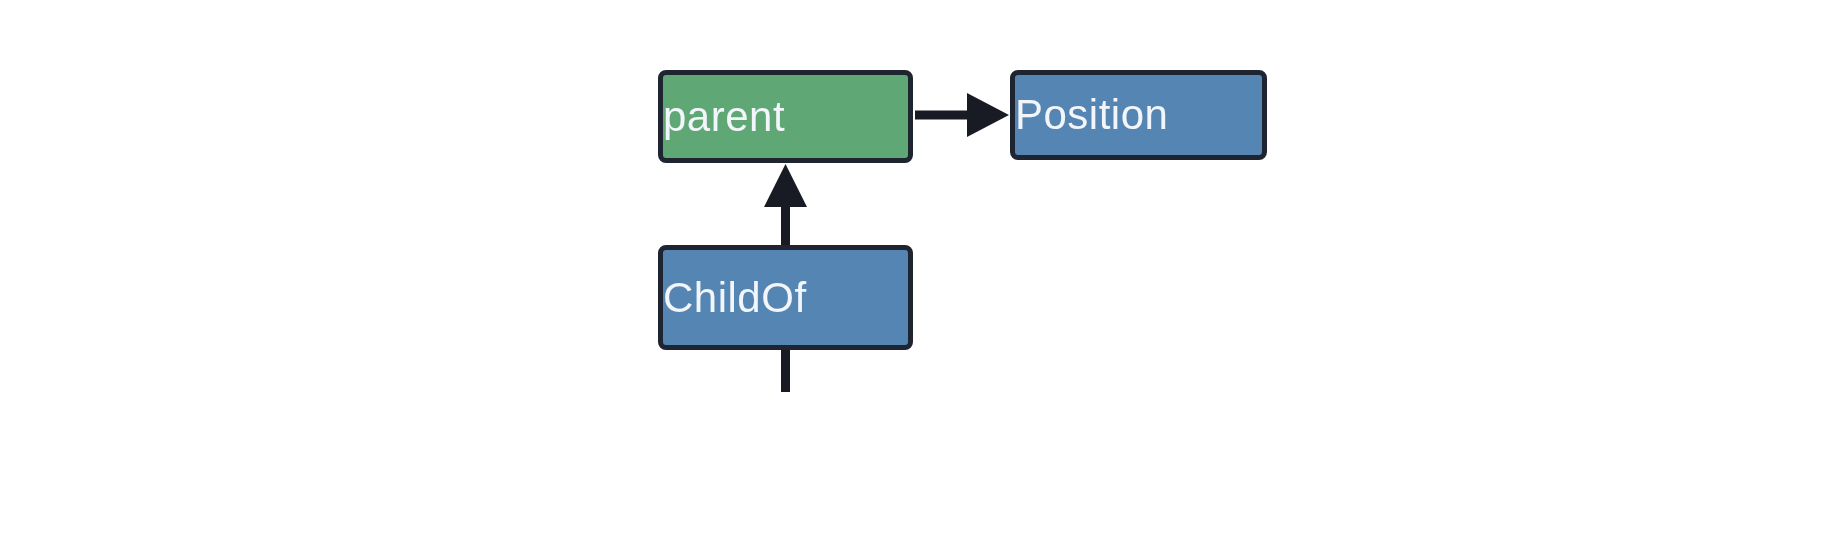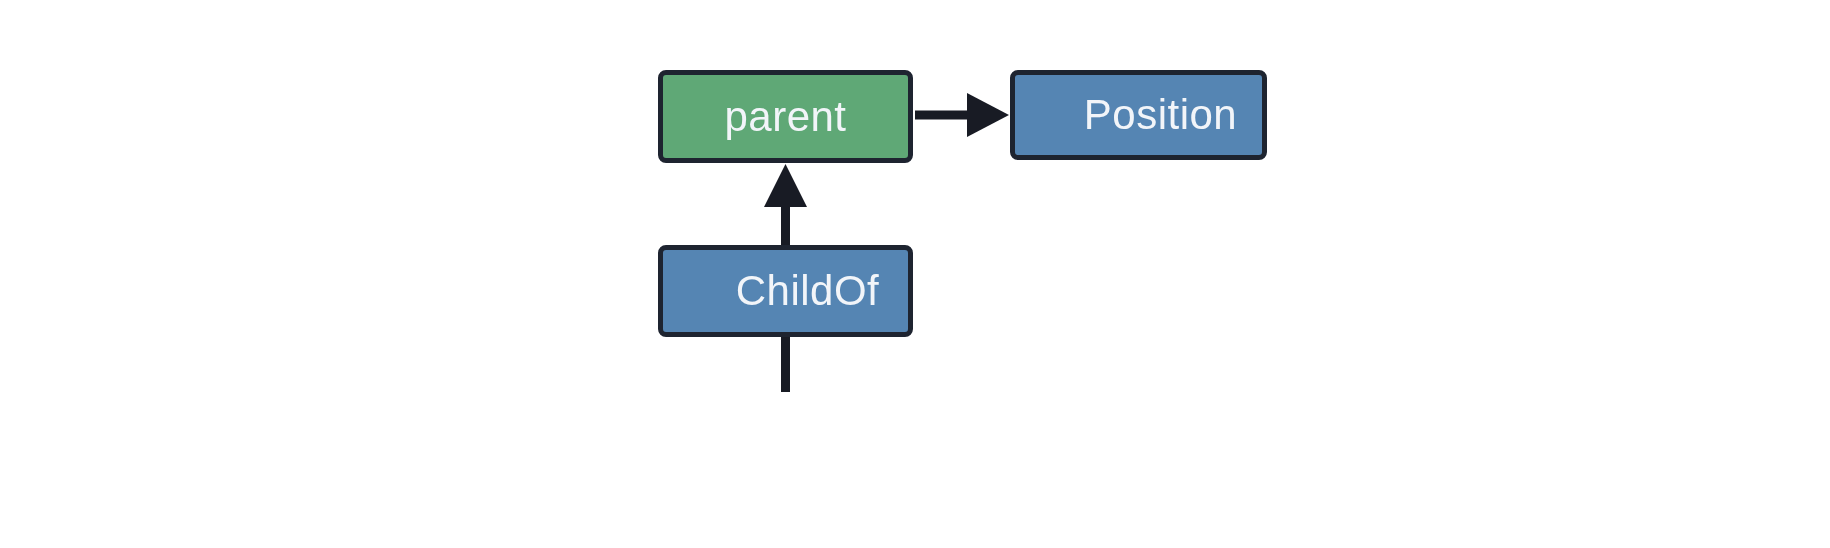--- a/index.html
+++ b/index.html
@@ -23,33 +23,33 @@
     height: 548px;
     pointer-events: none;
   }
   .node {
     position: absolute;
     box-sizing: border-box;
     border: 5px solid var(--node-border, #1e2430);
     border-radius: 8px;
     display: flex;
     align-items: center;
-    justify-content: center;
+    justify-content: flex-start;
     color: var(--text, #f2f5f9);
     font-size: 42px;
     line-height: 1;
     letter-spacing: 0.5px;
     user-select: none;
   }
   .node--entity    { background: var(--entity-fill, #5fa876); }
-  .node--component { background: var(--component-fill, #5585b3); padding-left: 44px; }
+  .node--component { background: var(--component-fill, #5585b3); }
 
   .node--parent   { left: 658px;  top: 70px;  width: 255px; height: 93px; }
   .node--position { left: 1010px; top: 70px;  width: 257px; height: 90px; }
-  .node--childof  { left: 658px;  top: 245px; width: 255px; height: 92px; }
+  .node--childof  { left: 658px;  top: 245px; width: 255px; height: 105px; }
   .node--child    { left: 658px;  top: 390px; width: 255px; height: 90px; }
 
   .edge-shaft {
     stroke: var(--edge, #181b24);
     stroke-width: 9;
     fill: none;
   }
   .edge-head {
     fill: var(--edge, #181b24);
     stroke: none;

